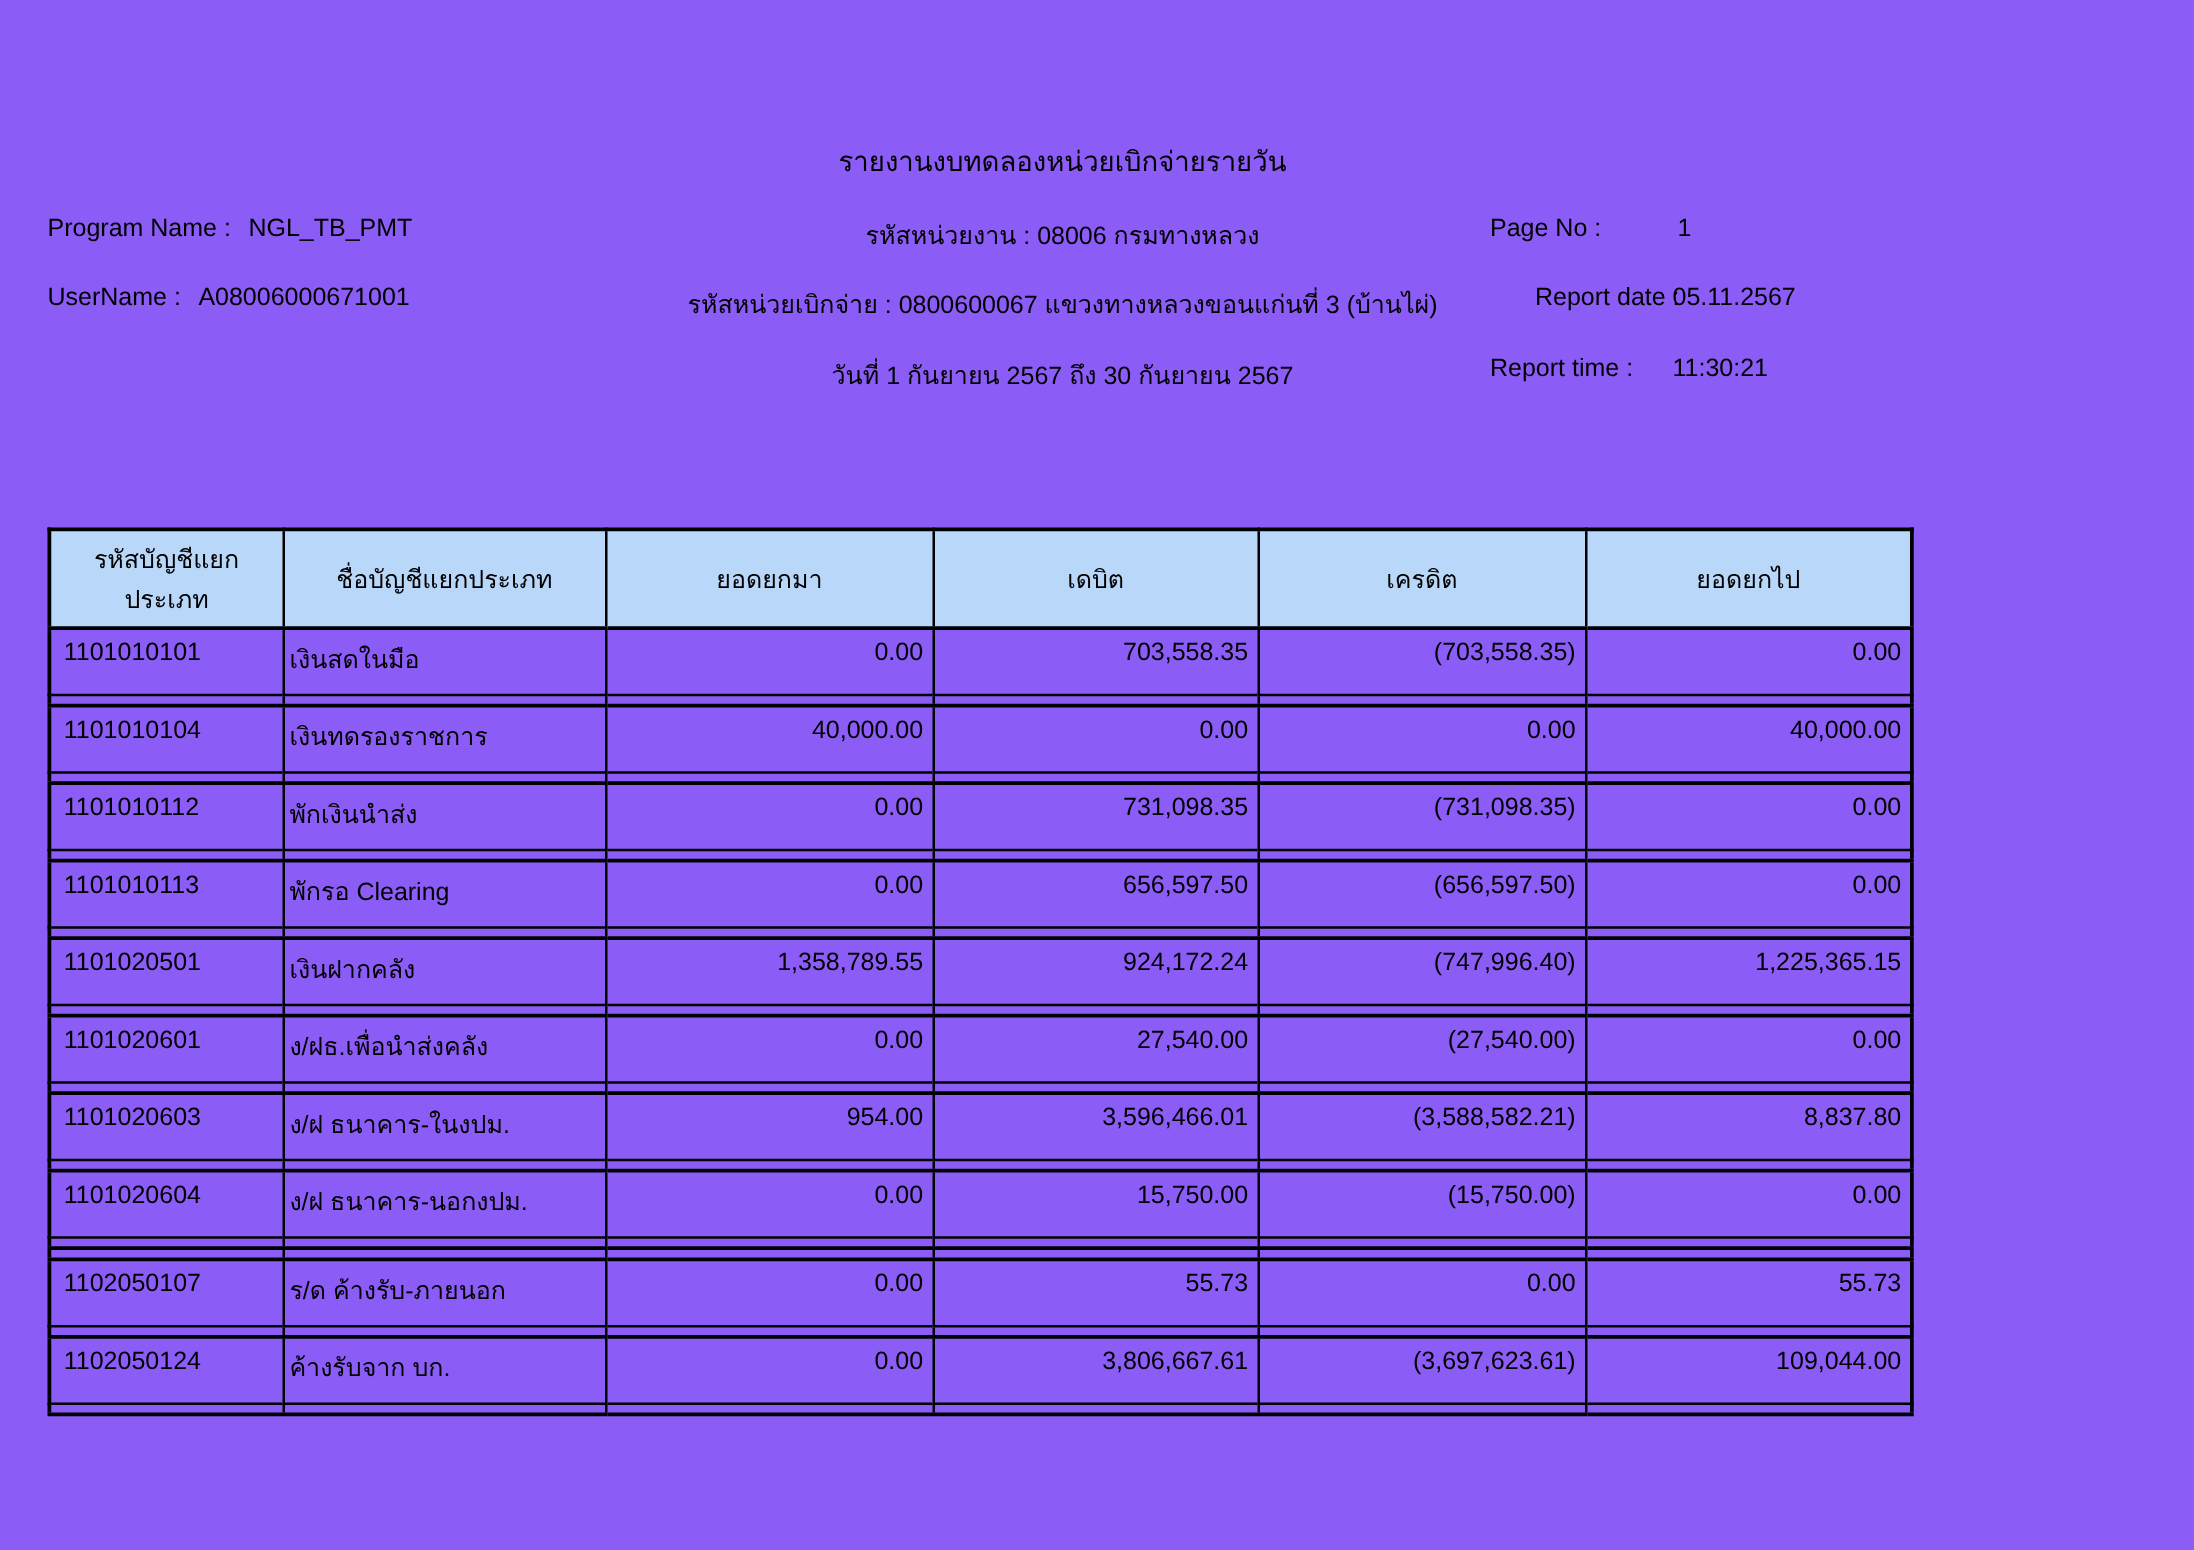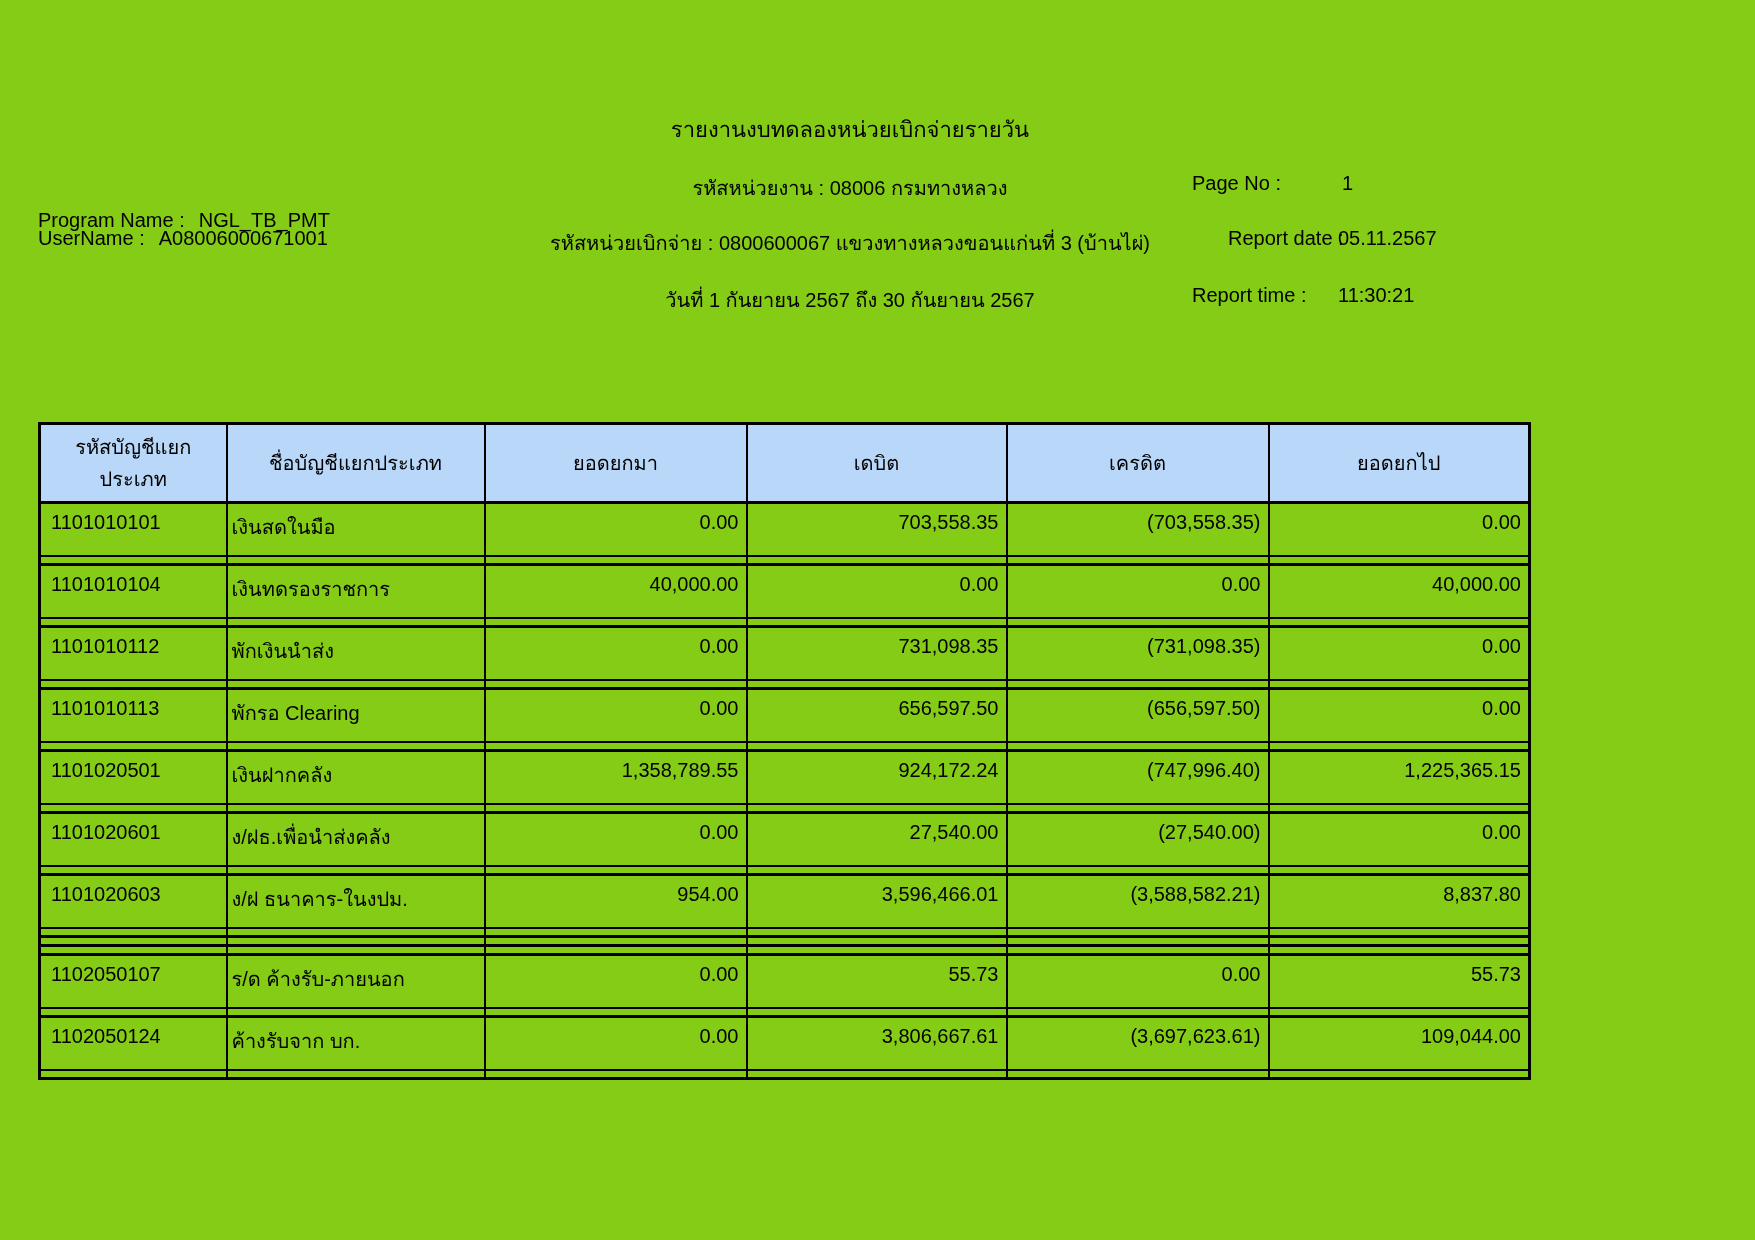--- a/index.html
+++ b/index.html
@@ -2,21 +2,21 @@
 <html style="--header-bg: #B9D7F8;"><head>
 <meta charset="utf-8">
 <style>
   html, body { margin: 0; padding: 0; }
   body {
     width: 1755px; height: 1240px;
     background: #ffffff;
     font-family: "Liberation Sans", "DejaVu Sans", sans-serif;
     color: #000000;
   }
-  .page { position: relative; width: 1755px; height: 1240px; background: #84cc16; overflow: hidden; }
+  .page { position: relative; width: 1755px; height: 1240px; background: #8b5cf6; overflow: hidden; }
 
   .hline { position: absolute; font-size: 20px; white-space: nowrap; }
   .center-line { left: 400px; width: 900px; text-align: center; }
   .title-line { font-size: 22px; }
   .label-gap { display: inline-block; margin-right: 14px; }
 
   
   .report-table {
     position: absolute; left: 38px; top: 422px;
     width: 1490px;
@@ -53,21 +53,21 @@
 </head>
 <body>
 
 <div class="page">
 
   <div class="hline center-line title-line" style="top:112px;">รายงานงบทดลองหน่วยเบิกจ่ายรายวัน</div>
   <div class="hline center-line" style="top:172px;">รหัสหน่วยงาน : 08006 กรมทางหลวง</div>
   <div class="hline center-line" style="top:227px;">รหัสหน่วยเบิกจ่าย : 0800600067 แขวงทางหลวงขอนแก่นที่ 3 (บ้านไผ่)</div>
   <div class="hline center-line" style="top:284px;">วันที่ 1 กันยายน 2567 ถึง 30 กันยายน 2567</div>
 
-  <div class="hline" style="left:38px; top:172px;margin-top:37px;">
+  <div class="hline" style="left:38px; top:172px;">
     <span class="label-gap">Program Name :</span><span>NGL_TB_PMT</span>
   </div>
   <div class="hline" style="left:38px; top:227px;">
     <span class="label-gap">UserName :</span><span>A08006000671001</span>
   </div>
 
   <div class="hline" style="left:1192px; top:172px;">Page No :</div>
   <div class="hline" style="left:1342px; top:172px;">1</div>
   <div class="hline" style="left:1192px; top:227px;margin-left:36px;">Report date :</div>
   <div class="hline" style="left:1338px; top:227px;">05.11.2567</div>
@@ -206,20 +206,28 @@
     </tr>
     <tr class="spacer">
       <td></td>
       <td></td>
       <td></td>
       <td></td>
       <td></td>
       <td></td>
     </tr>
 
+    <tr class="content">
+      <td class="code">1101020604</td>
+      <td class="name">ง/ฝ ธนาคาร-นอกงปม.</td>
+      <td class="num">0.00</td>
+      <td class="num">15,750.00</td>
+      <td class="num">(15,750.00)</td>
+      <td class="num">0.00</td>
+    </tr>
     <tr class="spacer">
       <td></td>
       <td></td>
       <td></td>
       <td></td>
       <td></td>
       <td></td>
     </tr>
 
     <tr class="spacer">

